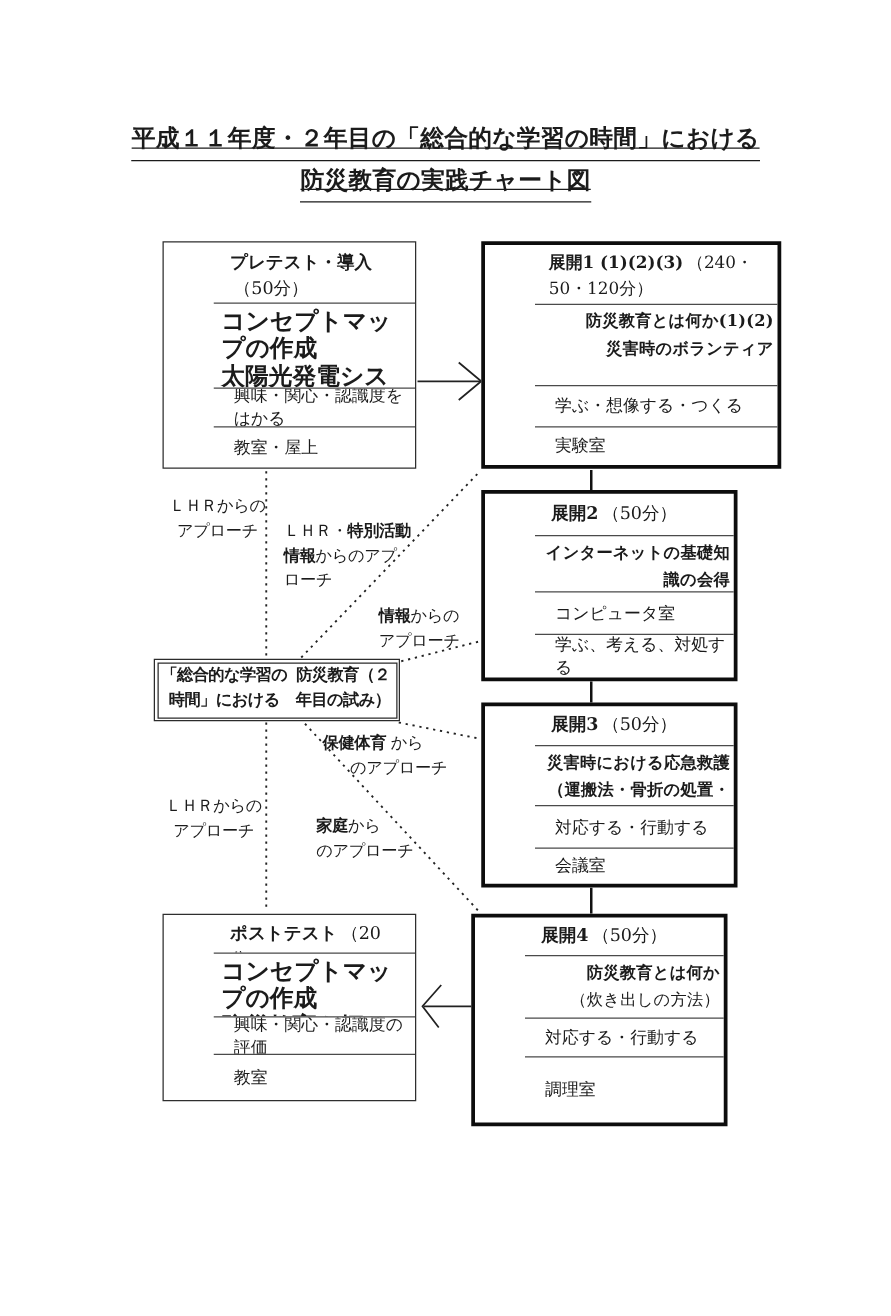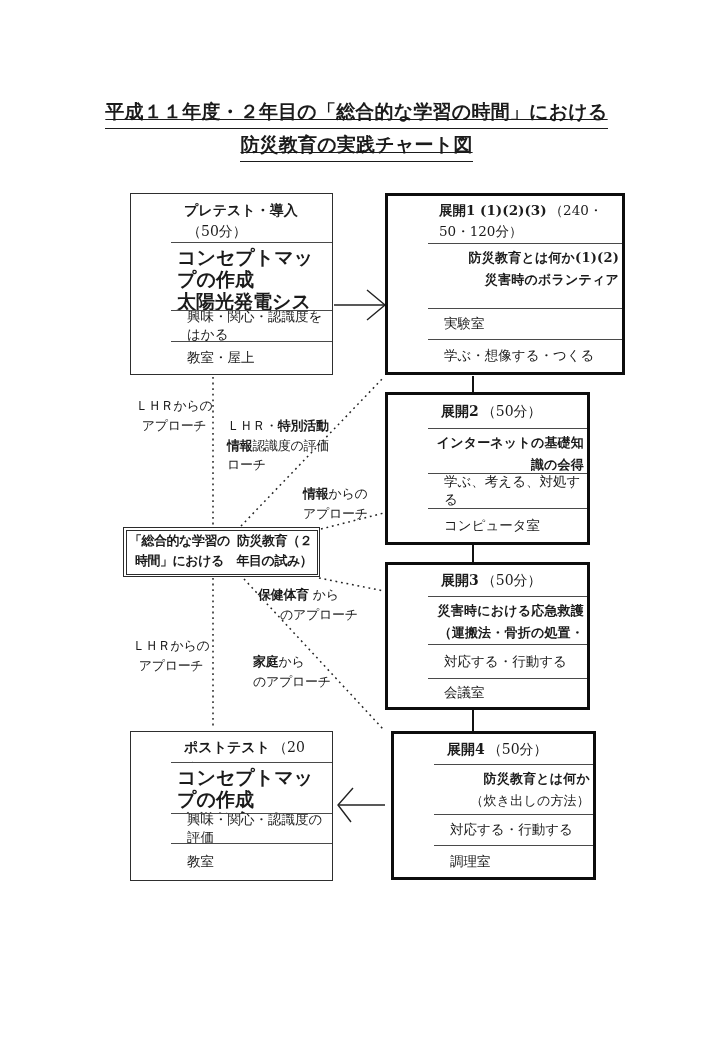--- a/index.html
+++ b/index.html
@@ -109,61 +109,61 @@
   </div>
 
   <div class="box thick" style="left:385px;top:193px;width:240px;height:182px">
     <div class="sec header" style="height:47px;font-size:13.5px;padding-top:4px;padding-left:11px">
       <span class="hdr-b">展開1 (1)(2)(3)</span><span class="hdr-t">（240・50・120分）</span>
     </div>
     <div class="sec content fs-right" style="height:65px">
       <span class="content-b">防災教育とは何か(1)(2)
 災害時のボランティア</span>
     </div>
-    <div class="sec rowline grow">
-      <span>実験室</span>
-    </div>
     <div class="sec rowline" style="height:33px">
       <span>学ぶ・想像する・つくる</span>
+    </div>
+    <div class="sec rowline grow">
+      <span>実験室</span>
     </div>
   </div>
 
   <div class="box thick" style="left:385px;top:392px;width:205px;height:153px">
     <div class="sec header" style="height:33px">
       <span class="hdr-b">展開2</span><span class="hdr-t">（50分）</span>
     </div>
     <div class="sec content fs-right" style="height:45px">
       <span class="content-b">インターネットの基礎知識の会得
 インターネットの情報収集・発信</span>
     </div>
+    <div class="sec rowline grow">
+      <span>コンピュータ室</span>
+    </div>
     <div class="sec rowline" style="height:35px">
       <span>学ぶ、考える、対処する</span>
-    </div>
-    <div class="sec rowline grow">
-      <span>コンピュータ室</span>
     </div>
   </div>
 
   <div class="box thick" style="left:385px;top:562px;width:205px;height:148px">
     <div class="sec header" style="height:31px;padding-top:5px">
       <span class="hdr-b">展開3</span><span class="hdr-t">（50分）</span>
     </div>
     <div class="sec content fs-right" style="height:48px">
       <span class="content-b">災害時における応急救護
 （運搬法・骨折の処置・止血法）</span>
     </div>
     <div class="sec rowline" style="height:34px">
       <span>対応する・行動する</span>
     </div>
     <div class="sec rowline grow">
       <span>会議室</span>
     </div>
   </div>
 
-  <div class="box thick" style="left:391px;top:731px;width:205px;height:149px">
+  <div class="box thick" style="left:377px;top:731px;width:205px;height:170px">
     <div class="sec header" style="height:30px;padding-top:5px">
       <span class="hdr-b">展開4</span><span class="hdr-t">（50分）</span>
     </div>
     <div class="sec content fs-right" style="height:50px">
       <span class="content-b">防災教育とは何か</span>
       <span class="content-r">（炊き出しの方法）</span>
     </div>
     <div class="sec rowline" style="height:31px">
       <span>対応する・行動する</span>
     </div>
@@ -195,21 +195,21 @@
     </div>
   </div>
 
   <div class="label ta-c" style="left:131px;top:396px;width:86px">
     <span class="ln">ＬＨＲからの</span>
     <span class="ln">アプローチ</span>
   </div>
 
   <div class="label" style="left:227px;top:416px;width:118px">
     <span class="ln"><span>ＬＨＲ・</span><span class="lb">特別活動</span></span>
-    <span class="ln"><span class="lb">情報</span><span>認識度の評価</span></span>
+    <span class="ln"><span class="lb">情報</span><span>からのアプ</span></span>
     <span class="ln">ローチ</span>
   </div>
 
   <div class="label" style="left:303px;top:484px;width:84px">
     <span class="ln"><span class="lb">情報</span><span>からの</span></span>
     <span class="ln">アプローチ</span>
   </div>
 
   <div class="label" style="left:258px;top:585px;width:112px">
     <span class="ln"><span class="lb">保健体育</span><span> から</span></span>

